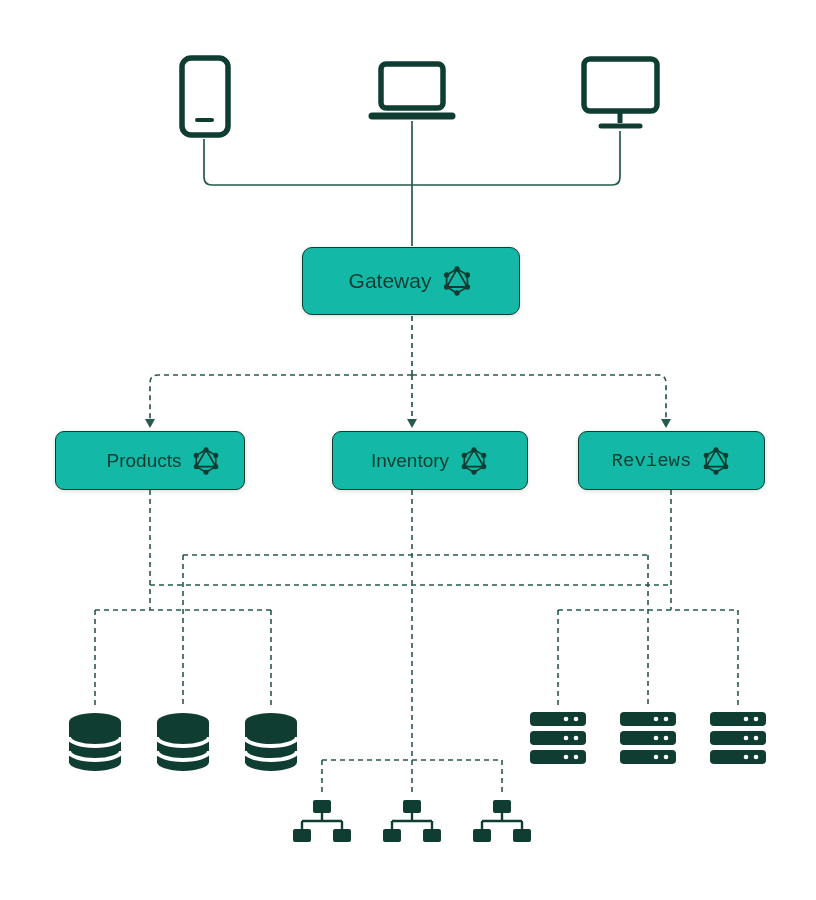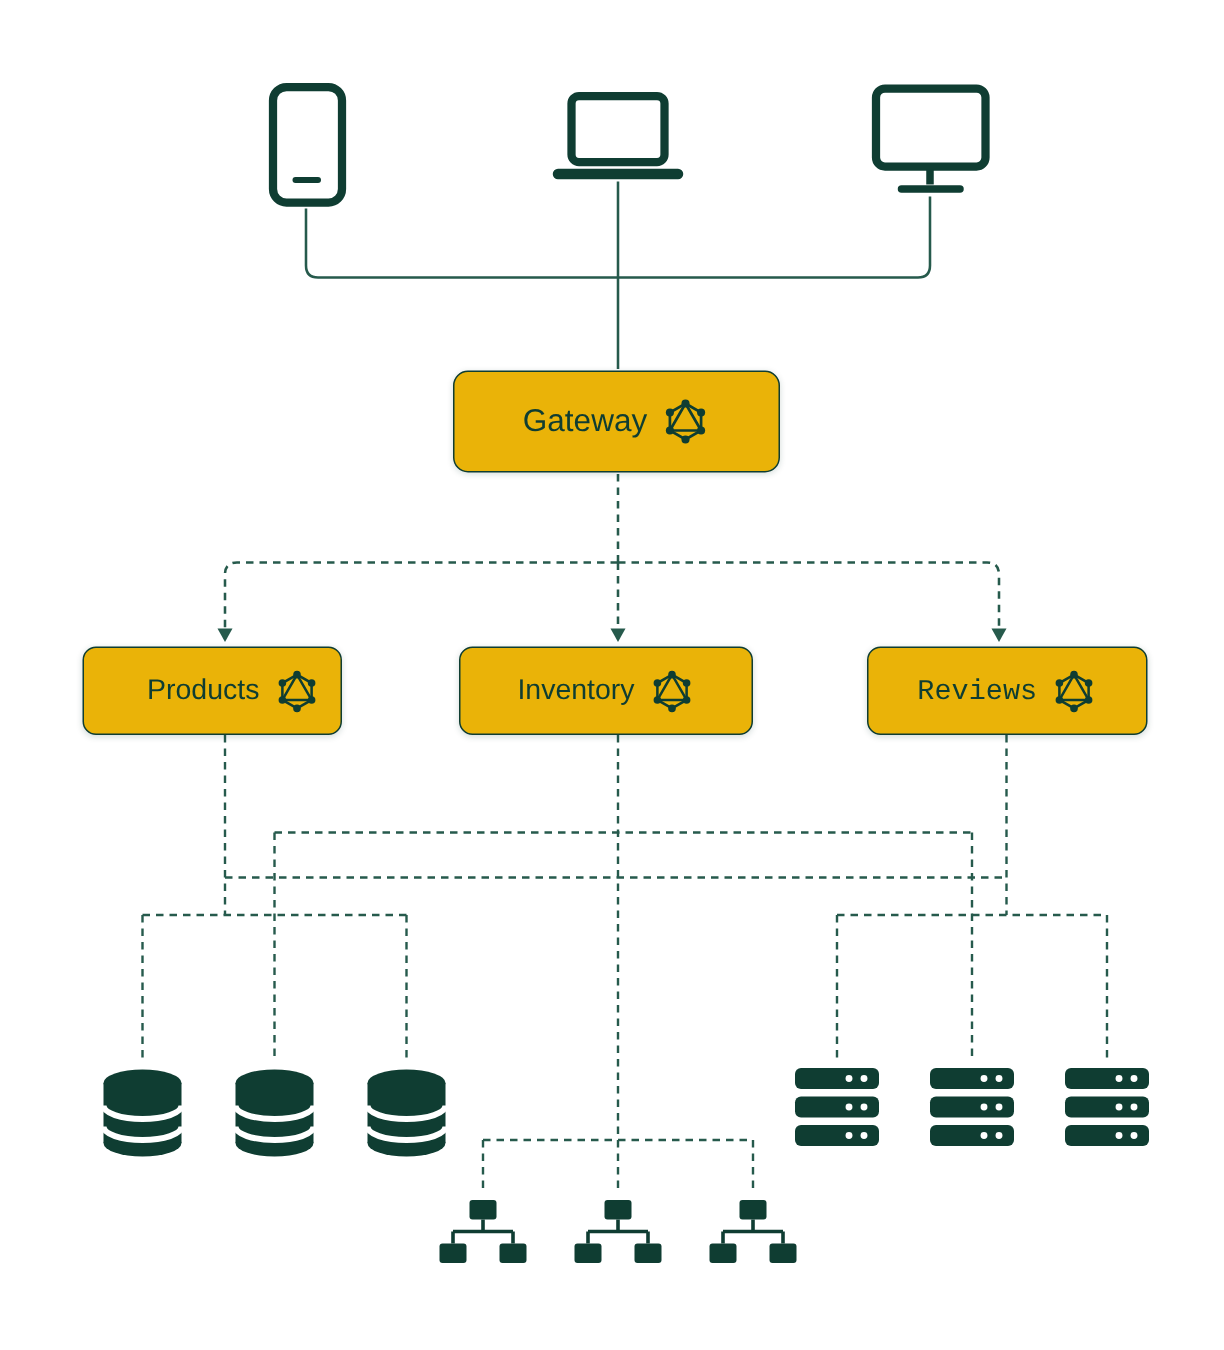--- a/index.html
+++ b/index.html
@@ -12,32 +12,32 @@
     overflow:hidden;
   }
   .wires{position:absolute;left:0;top:0;z-index:1;}
   .node{
     position:absolute;
     z-index:2;
     display:flex;
     align-items:center;
     justify-content:center;
     gap:10px;
-    background:#eab308;
+    background:#14b8a6;
     border:1.5px solid #0f3d32;
     border-radius:10px;
     box-shadow:0 1px 4px rgba(15,61,50,0.18);
     color:#0f3d32;
     box-sizing:border-box;
   }
   .node span{white-space:nowrap;}
   .gateway{left:302px;top:247px;width:218px;height:68px;font-size:21px;font-weight:500;}
   .svc{height:59px;font-size:19px;font-weight:500;border-radius:9px;}
-  .svc-products{left:55px;top:431px;width:173px;padding-left:28px;}
-  .svc-inventory{left:306px;top:431px;width:196px;}
+  .svc-products{left:55px;top:431px;width:190px;padding-left:28px;}
+  .svc-inventory{left:332px;top:431px;width:196px;}
   .svc-reviews{left:578px;top:431px;width:187px;font-family:Liberation Mono, monospace;}
   .gql{flex:0 0 auto;display:block;}
 </style>
 </head>
 <body>
 
 <div class="canvas">
 
   <svg class="wires" width="816" height="900" viewBox="0 0 816 900">
 

